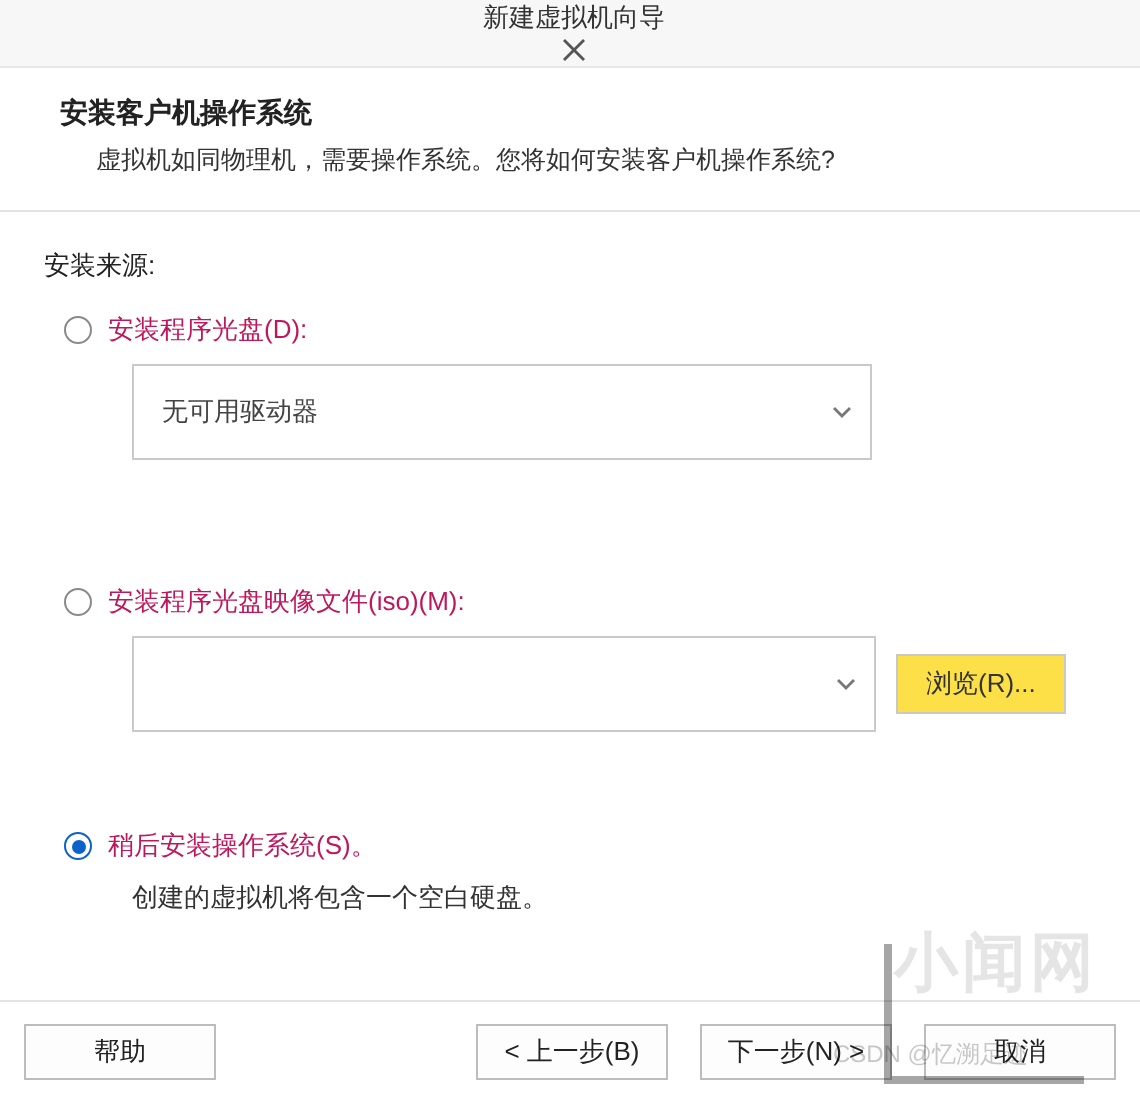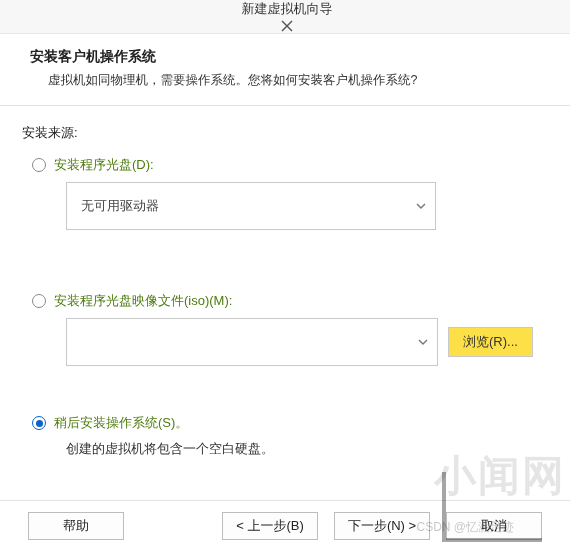--- a/index.html
+++ b/index.html
@@ -48,21 +48,21 @@
   .radio {
     width: 14px; height: 14px; border-radius: 50%;
     border: 1.5px solid #8a8a8a; background:#fff;
     display:inline-flex; align-items:center; justify-content:center;
     flex: 0 0 14px;
   }
   .radio.selected { border-color:#0a63c9; }
   .radio.selected::after {
     content:""; width:7px; height:7px; border-radius:50%; background:#0a63c9;
   }
-  .radio-label { font-size: 13px; color:#4d7c0f; }
+  .radio-label { font-size: 13px; color:#be185d; }
   .combo-row { margin: 4px 0 4px 44px; display:flex; align-items:center; gap:10px;}
   .combo {
     position: relative;
     height: 48px;
     border: 1px solid #c9c9c9;
     background:#fff;
     display:flex; align-items:center;
     padding: 0 30px 0 14px;
     color:#444;
     font-size:13px;
@@ -86,39 +86,39 @@
     cursor:pointer;
   }
   .gap-big { height: 52px; }
   .gap-med { height: 38px; }
   .note { font-size: 13px; color:#333; margin: 6px 0 0 44px; }
   .footer {
     position: absolute; left:0; right:0; bottom:0;
     border-top: 1px solid #e3e3e3;
     height: 50px;
     display:flex; align-items:center; justify-content:space-between;
-    padding: 0 28px;
+    padding: 0 12px;
     background:#fff;
   }
   .btn {
     height: 28px;
     min-width: 96px;
     padding: 0 12px;
     border: 1px solid #bdbdbd;
     background:#fdfdfd;
     font-size:13px;
     color:#222;
     display:inline-flex; align-items:center; justify-content:center;
     cursor:pointer;
   }
   .btn-group { display:flex; gap:16px; }
   .watermark {
-    position:absolute; right:4px; bottom:46px;
+    position:absolute; right:21px; bottom:46px;
     color: rgba(0,0,0,0.10);
-    font-size: 42px; font-weight:700; letter-spacing:2px;
+    font-size: 32px; font-weight:700; letter-spacing:2px;
     pointer-events:none; user-select:none;
   }
   .watermark-sub {
     position:absolute; right:56px; bottom:14px;
     color: rgba(0,0,0,0.22);
     font-size: 12px;
     pointer-events:none; user-select:none;
   }
   .bracket {
     position:absolute; right:28px; bottom:8px;

